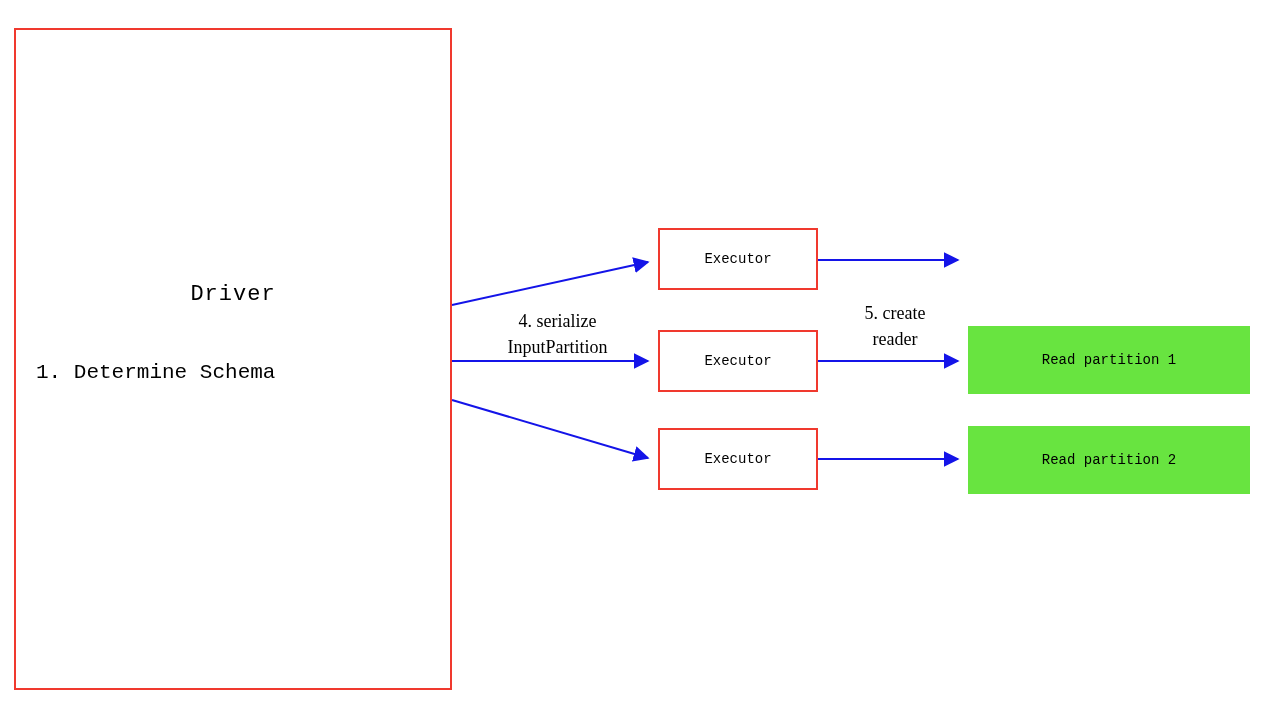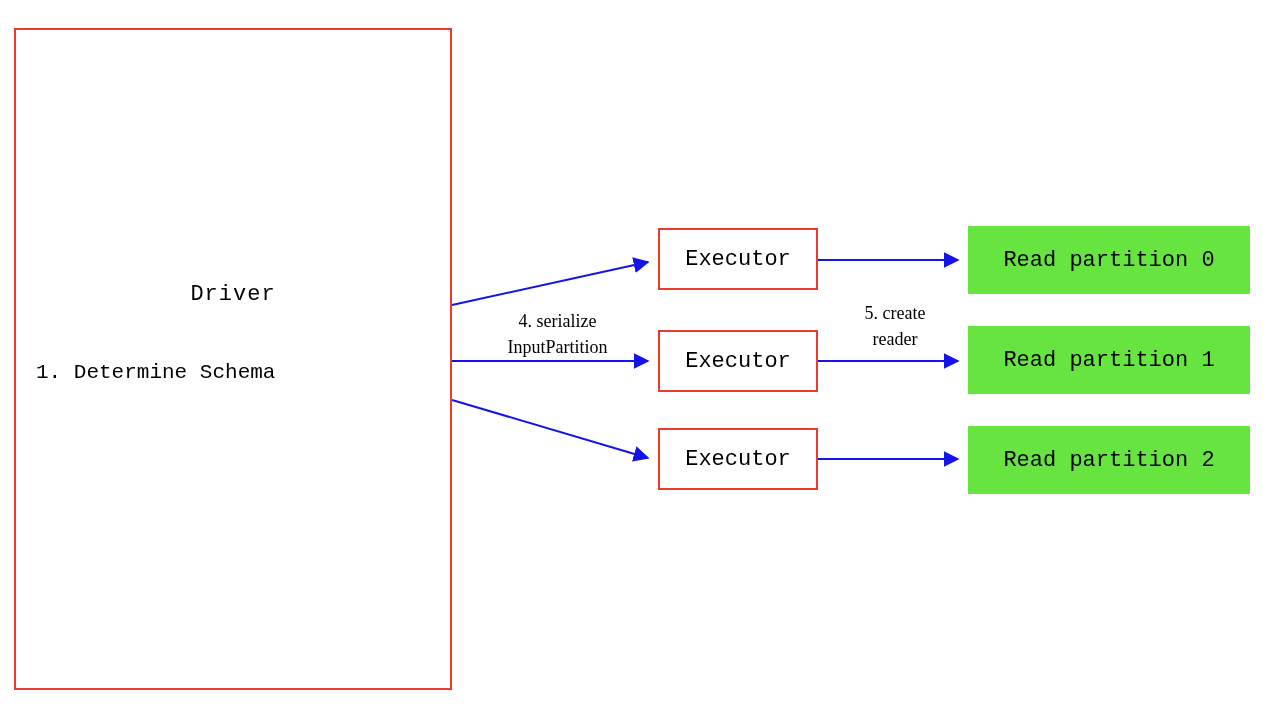--- a/index.html
+++ b/index.html
@@ -46,21 +46,21 @@
     font-size: 21px;
     line-height: 26px;
     white-space: nowrap;
   }
 
   .node {
     position: absolute;
     display: flex;
     align-items: center;
     justify-content: center;
-    font-size: 22px;
+    font-size: 14px;
     white-space: nowrap;
   }
 
   .executor {
     left: 658px;
     width: 160px; height: 62px;
     border: 2px solid #f0392e;
     background: #ffffff;
   }
   .executor-0 { top: 228px; }
@@ -117,23 +117,20 @@
   <div class="node executor executor-0">
     <span>Executor</span>
   </div>
   <div class="node executor executor-1">
     <span>Executor</span>
   </div>
   <div class="node executor executor-2">
     <span>Executor</span>
   </div>
 
-  <div class="node partition partition-0">
-    <span>Read partition 0</span>
-  </div>
   <div class="node partition partition-1">
     <span>Read partition 1</span>
   </div>
   <div class="node partition partition-2">
     <span>Read partition 2</span>
   </div>
 
   <div class="annotation annotation-serialize">4. serialize
 InputPartition</div>
   <div class="annotation annotation-reader">5. create

